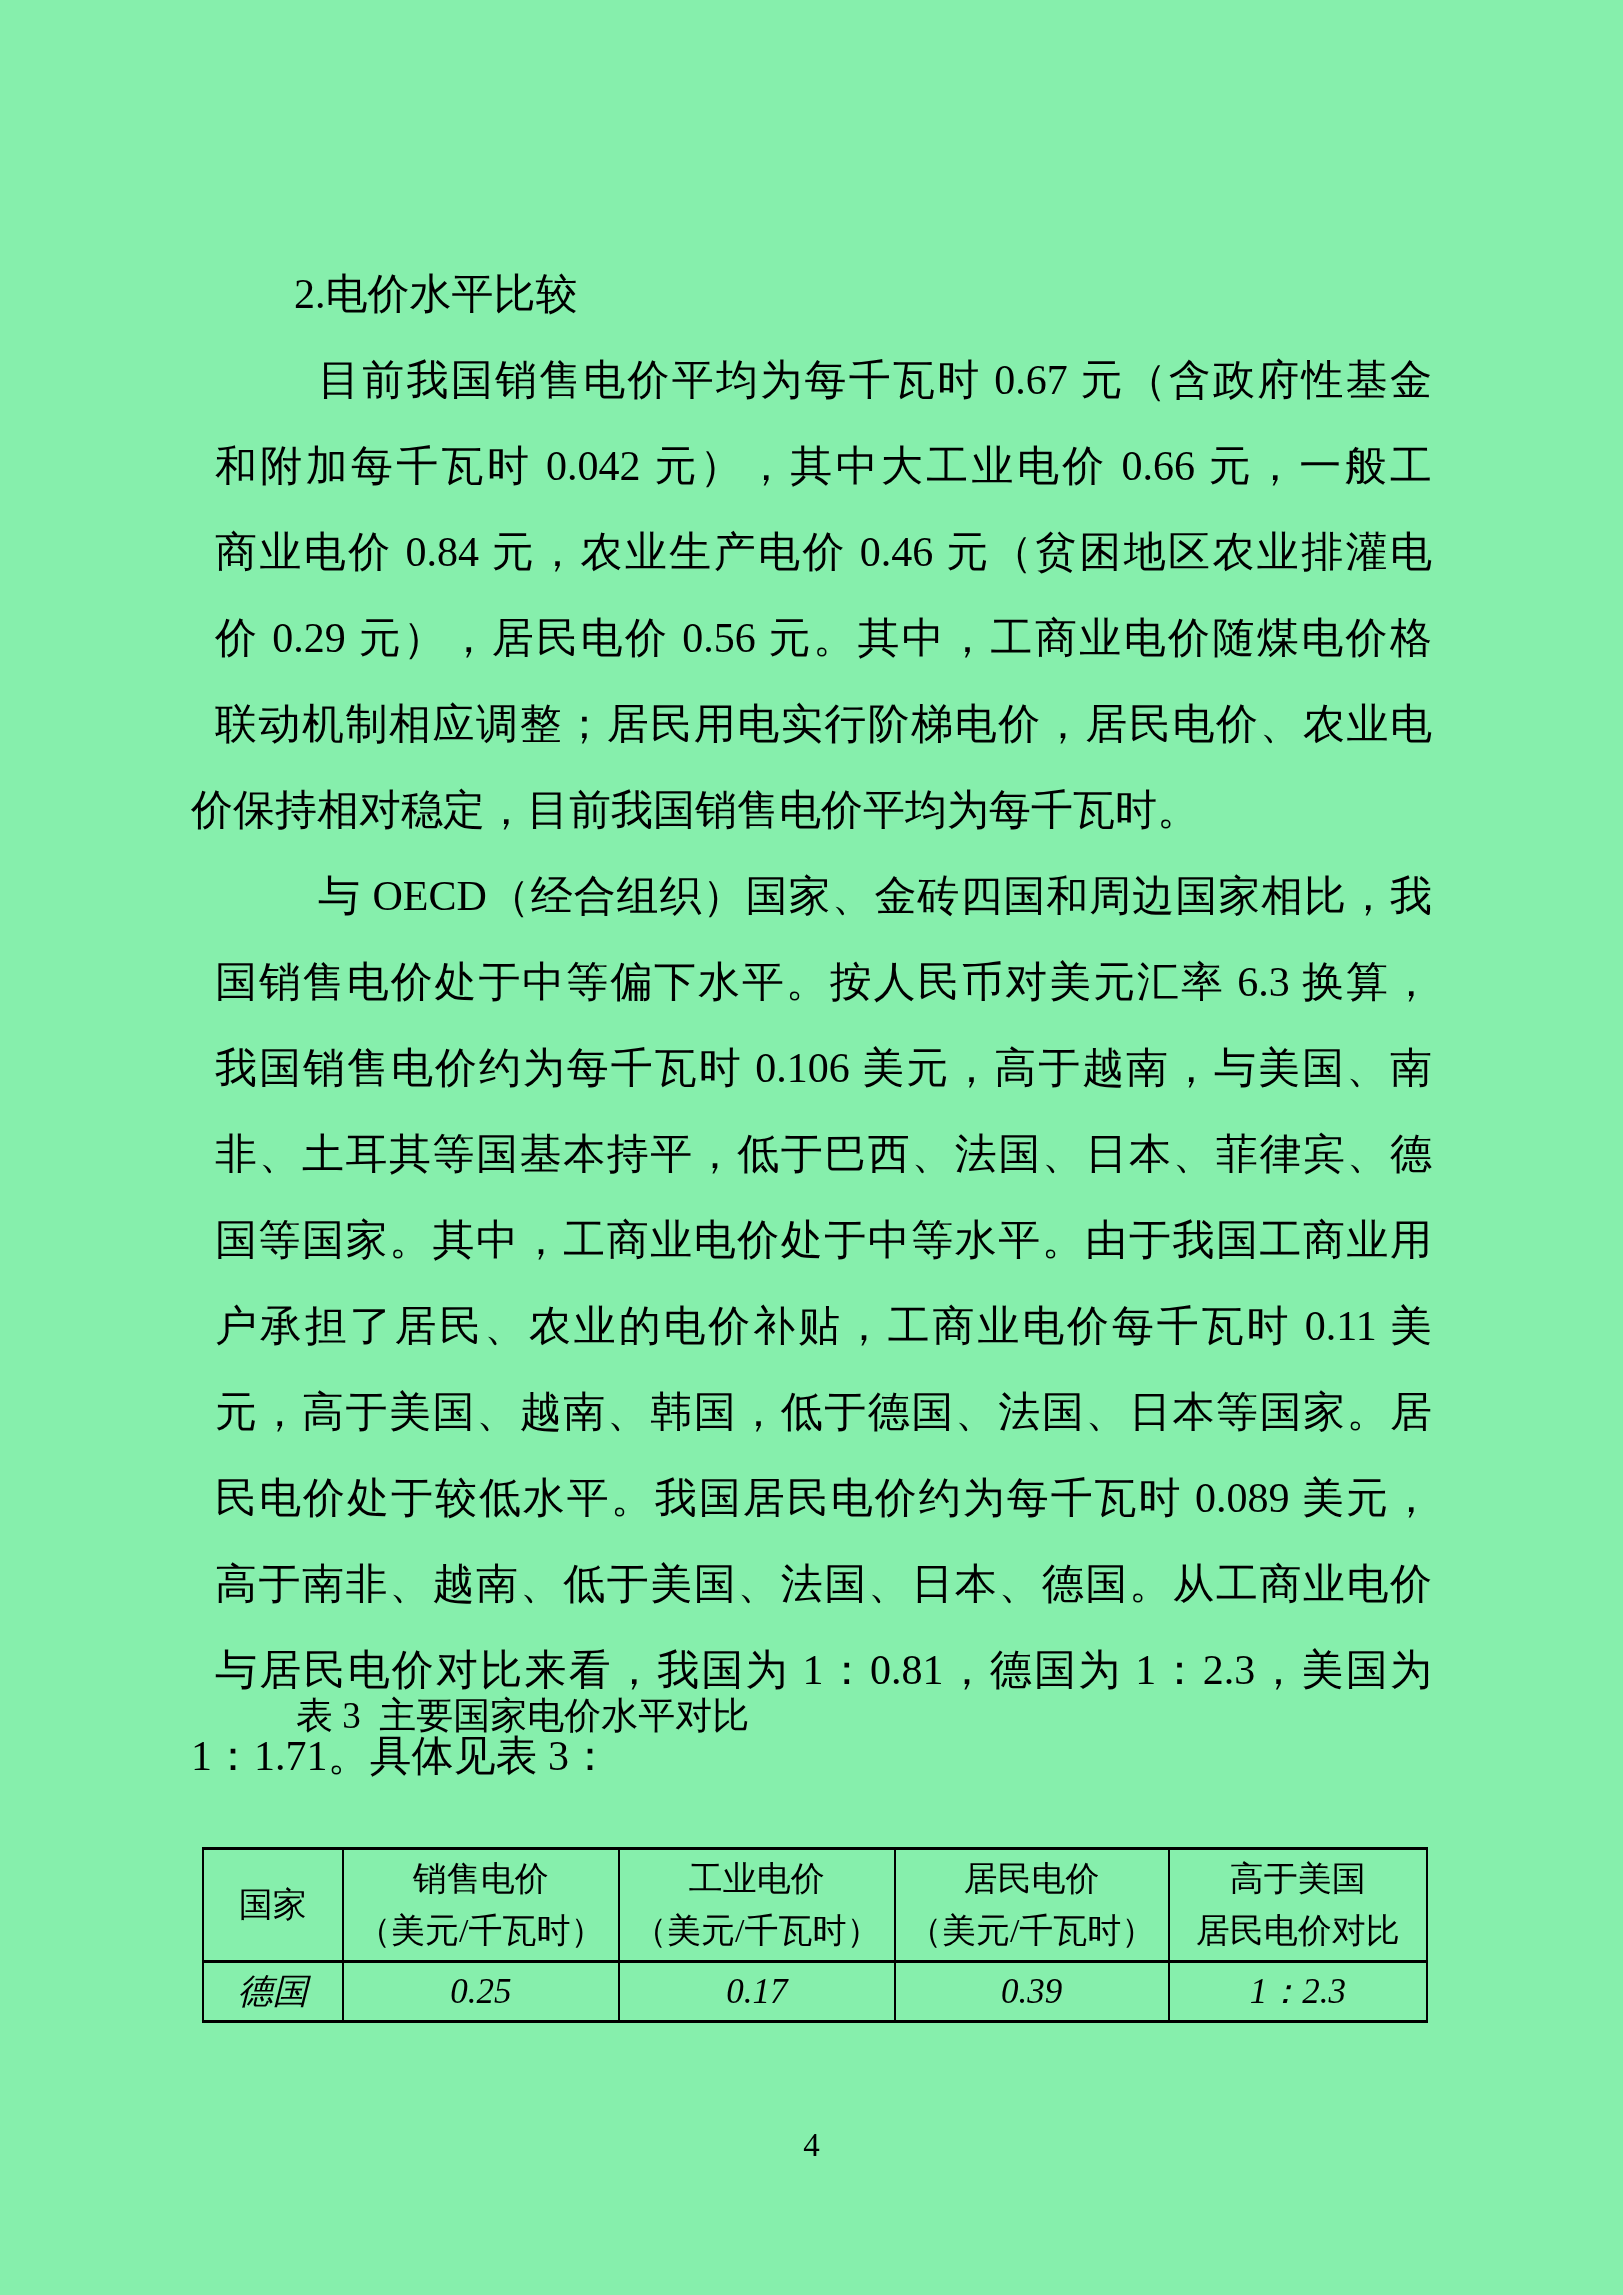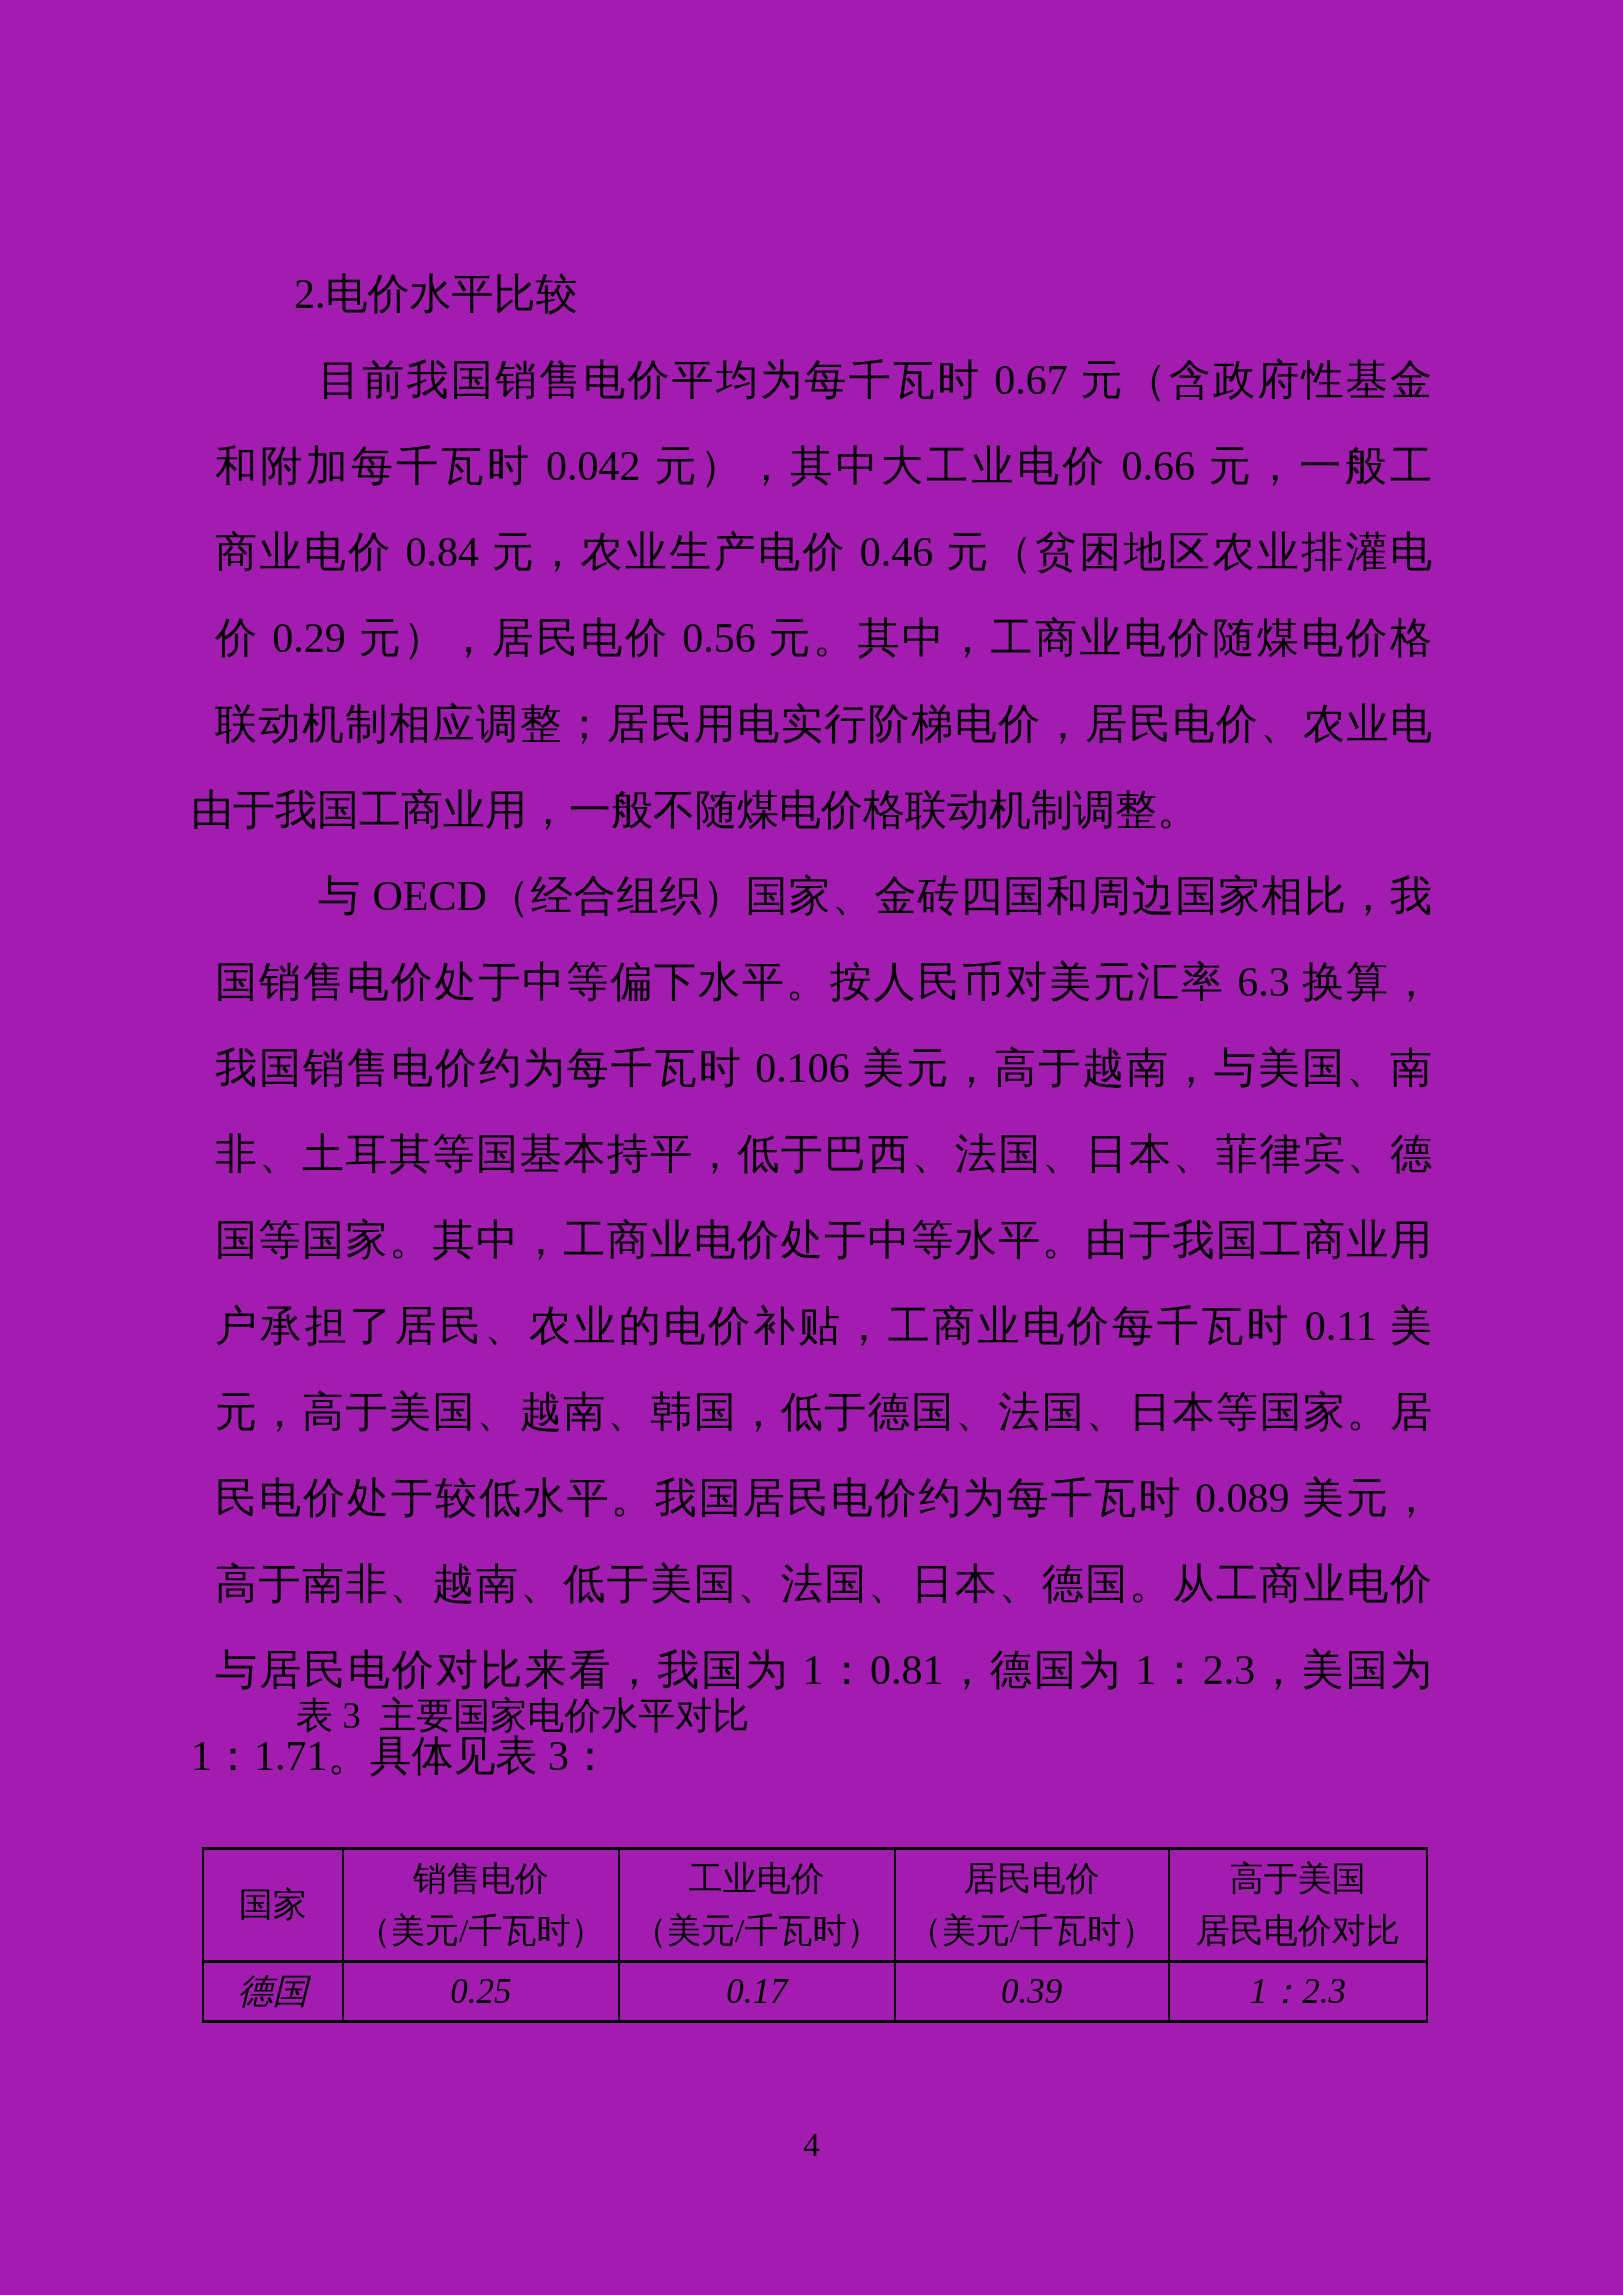--- a/index.html
+++ b/index.html
@@ -1,20 +1,20 @@
 <!DOCTYPE html>
 <html style="font-size:10.5px"><head>
 <meta charset="utf-8">
 <style>
   html,body{margin:0;padding:0;background:#ffffff;}
   .page{
     position:relative;
     width:1623px;
     height:2295px;
-    background:#a21caf;
+    background:#86efac;
     color:#000000;
     font-family:"Liberation Serif","DejaVu Serif",serif;
     overflow:hidden;
   }
   
   .textblock{
     position:absolute;
     left:191px;
     top:251px;
     width:1241px;
@@ -109,21 +109,21 @@
 
 <div class="page">
 
   <div class="textblock">
     <div class="line indent">2.电价水平比较</div>
     <div class="line indent fill">目前我国销售电价平均为每千瓦时 0.67 元（含政府性基金</div>
     <div class="line fill">和附加每千瓦时 0.042 元），其中大工业电价 0.66 元，一般工</div>
     <div class="line fill">商业电价 0.84 元，农业生产电价 0.46 元（贫困地区农业排灌电</div>
     <div class="line fill">价 0.29 元），居民电价 0.56 元。其中，工商业电价随煤电价格</div>
     <div class="line fill">联动机制相应调整；居民用电实行阶梯电价，居民电价、农业电</div>
-    <div class="line">由于我国工商业用，一般不随煤电价格联动机制调整。</div>
+    <div class="line">价保持相对稳定，目前我国销售电价平均为每千瓦时。</div>
     <div class="line indent fill">与 OECD（经合组织）国家、金砖四国和周边国家相比，我</div>
     <div class="line fill">国销售电价处于中等偏下水平。按人民币对美元汇率 6.3 换算，</div>
     <div class="line fill">我国销售电价约为每千瓦时 0.106 美元，高于越南，与美国、南</div>
     <div class="line fill">非、土耳其等国基本持平，低于巴西、法国、日本、菲律宾、德</div>
     <div class="line fill">国等国家。其中，工商业电价处于中等水平。由于我国工商业用</div>
     <div class="line fill">户承担了居民、农业的电价补贴，工商业电价每千瓦时 0.11 美</div>
     <div class="line fill">元，高于美国、越南、韩国，低于德国、法国、日本等国家。居</div>
     <div class="line fill">民电价处于较低水平。我国居民电价约为每千瓦时 0.089 美元，</div>
     <div class="line fill">高于南非、越南、低于美国、法国、日本、德国。从工商业电价</div>
     <div class="line fill">与居民电价对比来看，我国为 1：0.81，德国为 1：2.3，美国为</div>

